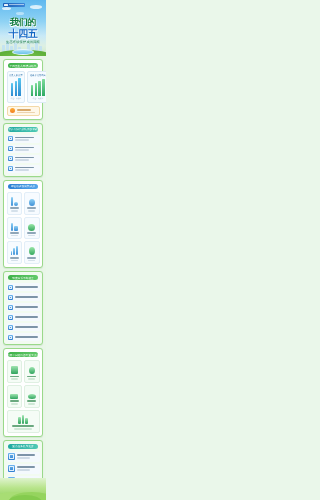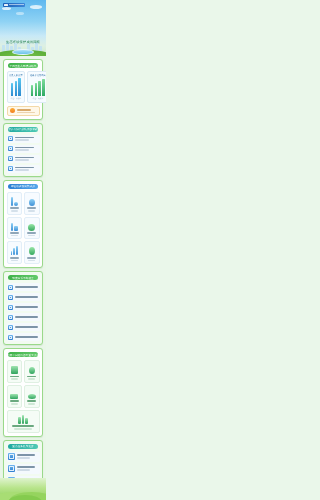--- a/index.html
+++ b/index.html
@@ -152,20 +152,24 @@
       <div class="bldg" style="left:14px;width:2.5px;height:9px;"></div>
       <div class="bldg" style="left:17.5px;width:3px;height:5px;"></div>
       <div class="bldg" style="left:27px;width:3px;height:8px;"></div>
       <div class="bldg" style="left:31px;width:2.5px;height:5px;"></div>
       <div class="bldg" style="left:34.5px;width:3.5px;height:10px;"></div>
       <div class="bldg" style="left:39px;width:3px;height:6px;"></div>
       <div class="greenhill"></div>
       <div class="pond"></div>
     </div>
 
+    <div class="hero-title">
+      <span class="l1">我们的</span>
+      <span class="l2">十四五</span>
+    </div>
     <div class="hero-sub">生态环境保护成就回顾</div>
   </div>
 
   <div class="card">
     <div class="badge">
       <span class="bt">十四五生态环境成绩单</span>
     </div>
     <div class="chart-row">
       <div class="chart-box">
         <div class="chart-cap">优良天数比率</div>

